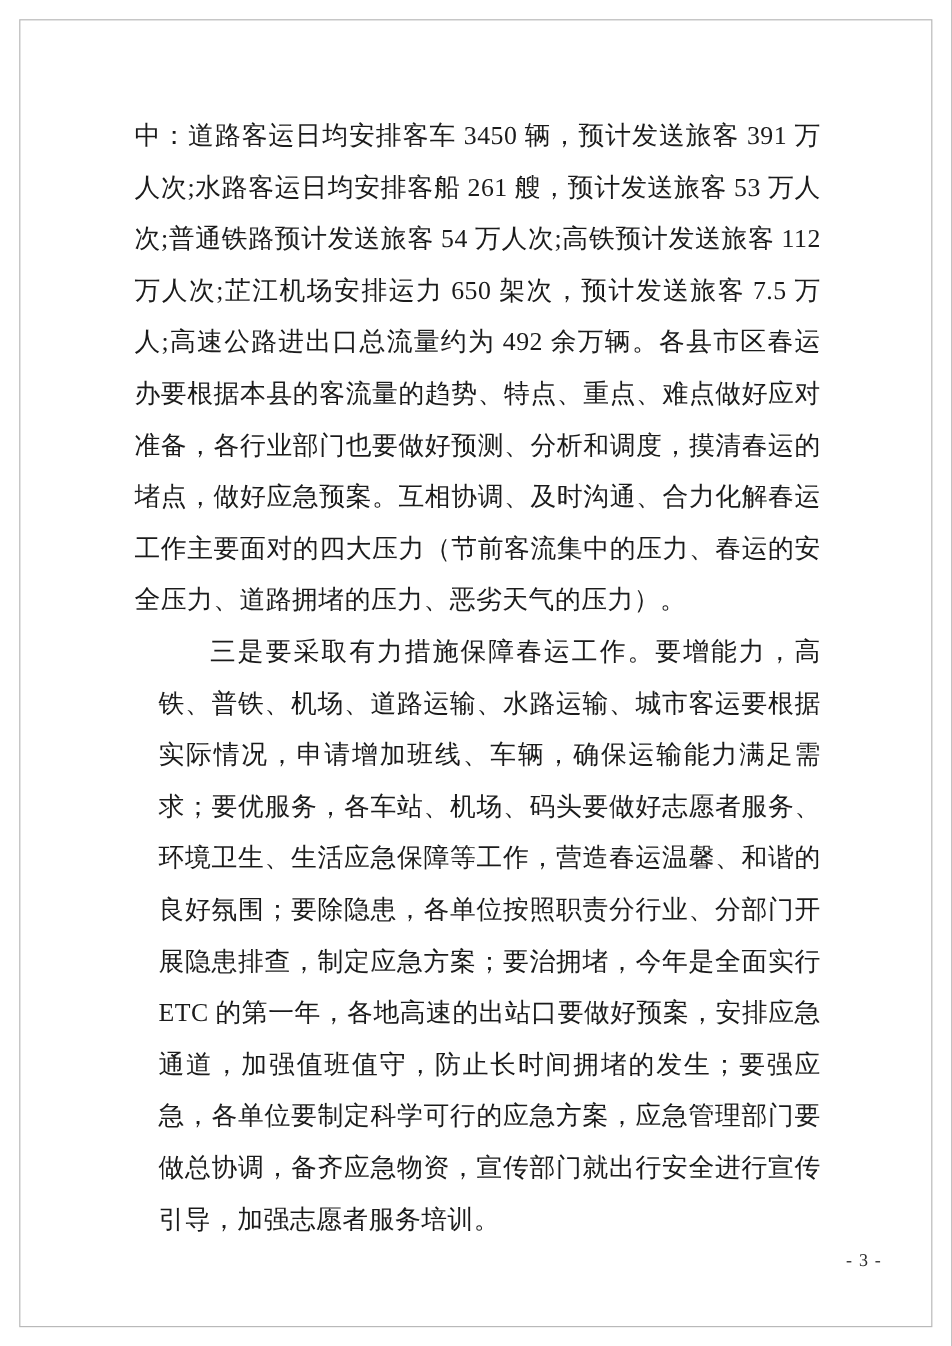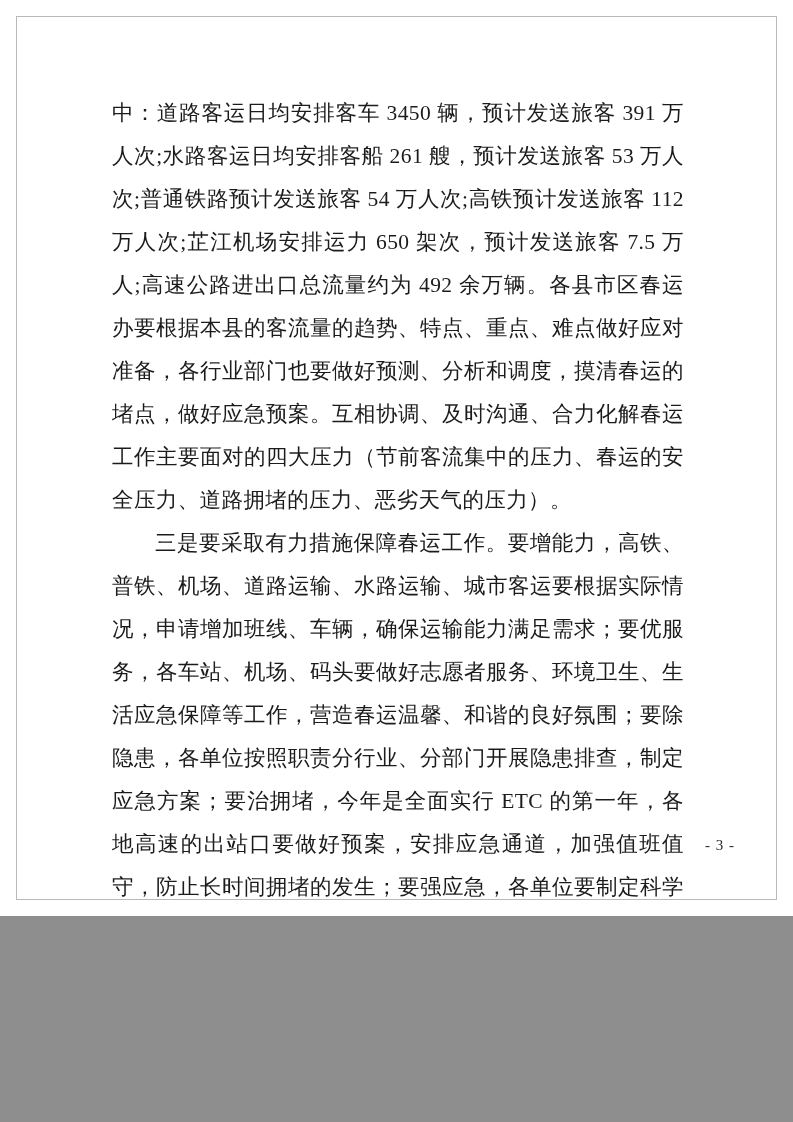--- a/index.html
+++ b/index.html
@@ -6,21 +6,21 @@
     margin: 0;
     padding: 0;
     background: #8e8e8e;
   }
   body {
     font-family: "Liberation Serif", "DejaVu Serif", serif;
   }
   .page {
     position: relative;
     width: 793px;
-    height: 916px;
+    height: 1122px;
     background: #ffffff;
     margin: 0 auto;
     box-sizing: border-box;
     overflow: hidden;
   }
   .page-border {
     position: absolute;
     left: 16px;
     top: 16px;
     right: 16px;
@@ -39,20 +39,21 @@
     line-height: 43px;
     color: #1b1b1b;
     text-align: justify;
     text-justify: inter-ideograph;
     letter-spacing: 0.4px;
     margin: 0 0 0 0;
     word-break: break-all;
   }
   .para.indent {
     text-indent: 2em;
+    margin-left: 20px;
   }
   .page-number {
     position: absolute;
     right: 58px;
     bottom: 62px;
     font-size: 15px;
     color: #2a2a2a;
     font-family: "Liberation Serif", "DejaVu Serif", serif;
     letter-spacing: 1px;
   }

